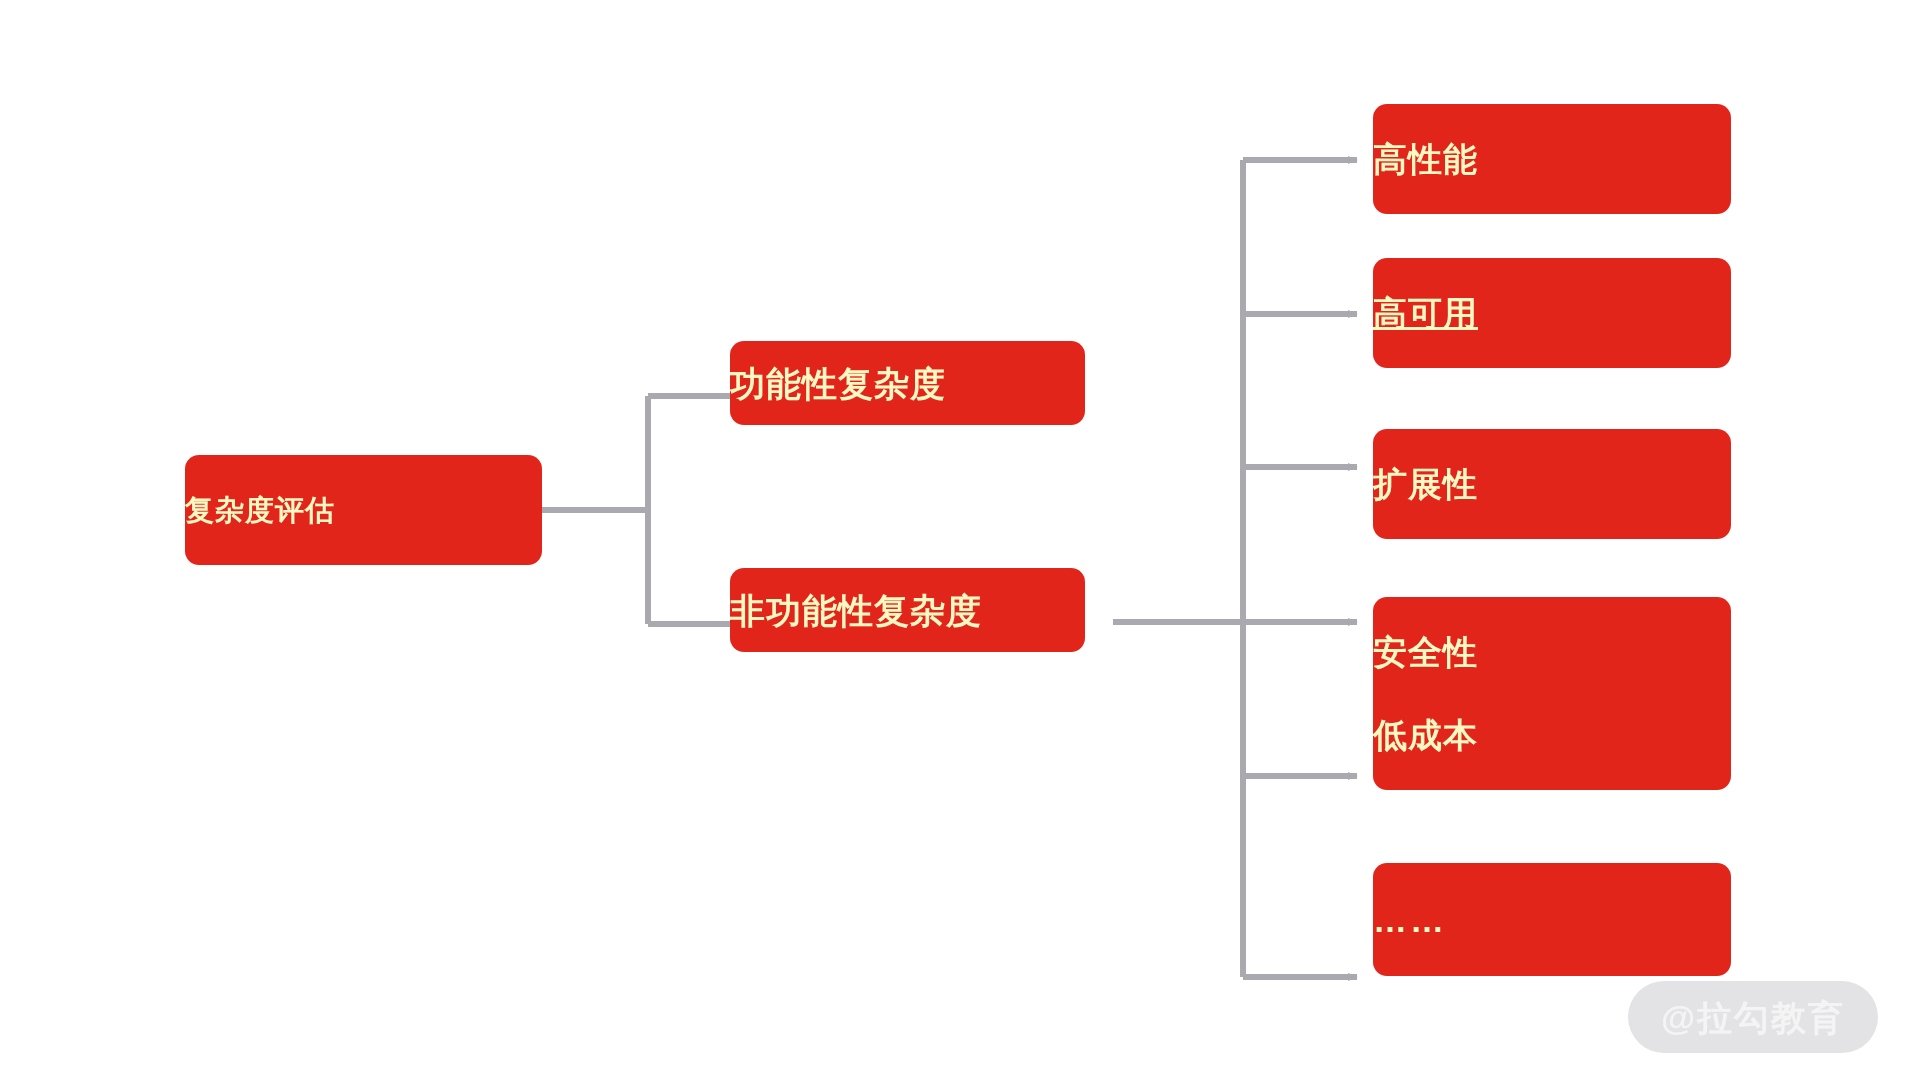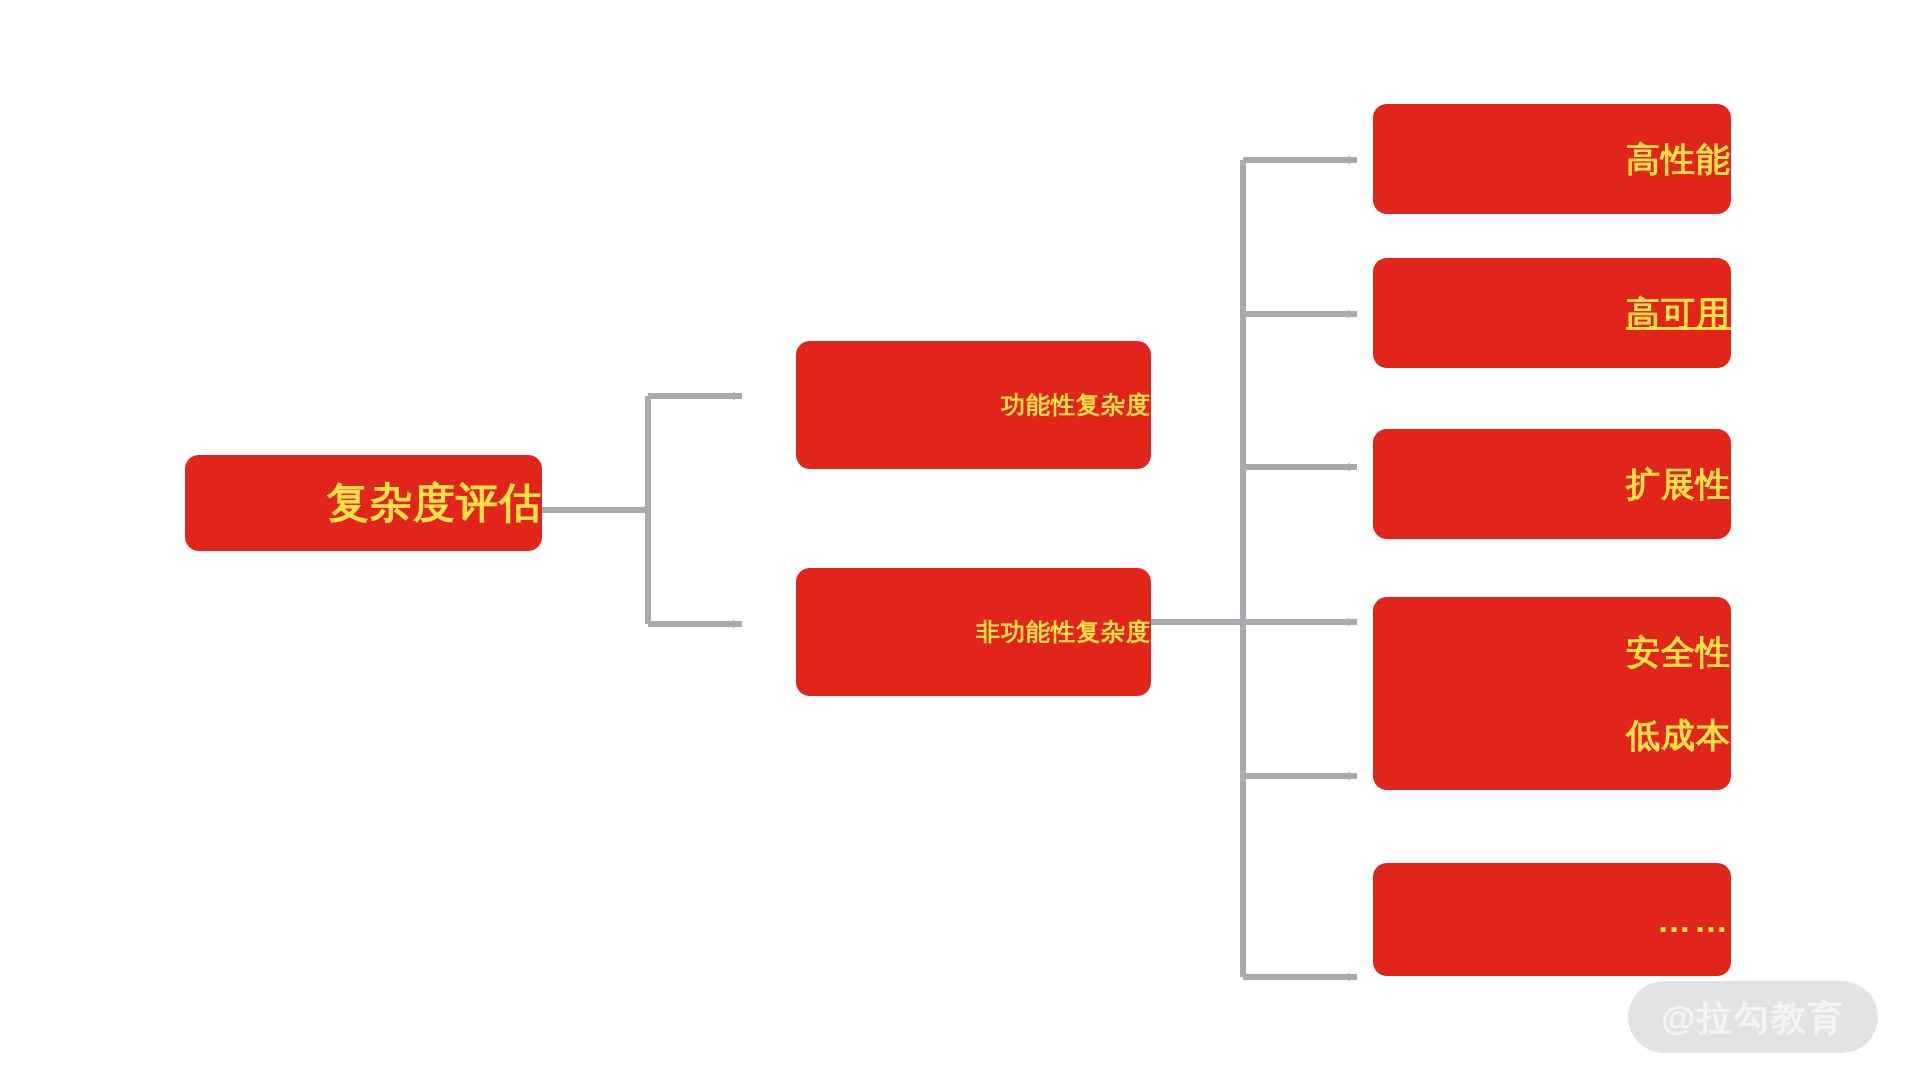--- a/index.html
+++ b/index.html
@@ -21,45 +21,45 @@
     position: absolute;
     left: 0;
     top: 0;
     width: 1920px;
     height: 1079px;
   }
   .node {
     position: absolute;
     display: flex;
     align-items: center;
-    justify-content: flex-end;
+    justify-content: flex-start;
     border-radius: 14px;
     box-sizing: border-box;
-    color: #fde047;
+    color: #fef9c3;
     text-align: center;
     letter-spacing: 1px;
     user-select: none;
   }
   .node-label {
     display: block;
     line-height: 1;
     font-weight: 600;
   }
   .node-root {
     left: 185px;
     top: 455px;
     width: 357px;
-    height: 96px;
-    font-size: 42px;
+    height: 110px;
+    font-size: 29px;
   }
   .node-l2 {
-    left: 796px;
+    left: 730px;
     width: 355px;
-    height: 128px;
-    font-size: 24px;
+    height: 84px;
+    font-size: 35px;
   }
   .node-l2-a { top: 341px; }
   .node-l2-b { top: 568px; }
   .node-l3 {
     left: 1373px;
     width: 358px;
     height: 110px;
     font-size: 34px;
   }
   .node-l3-0 { top: 104px; }

